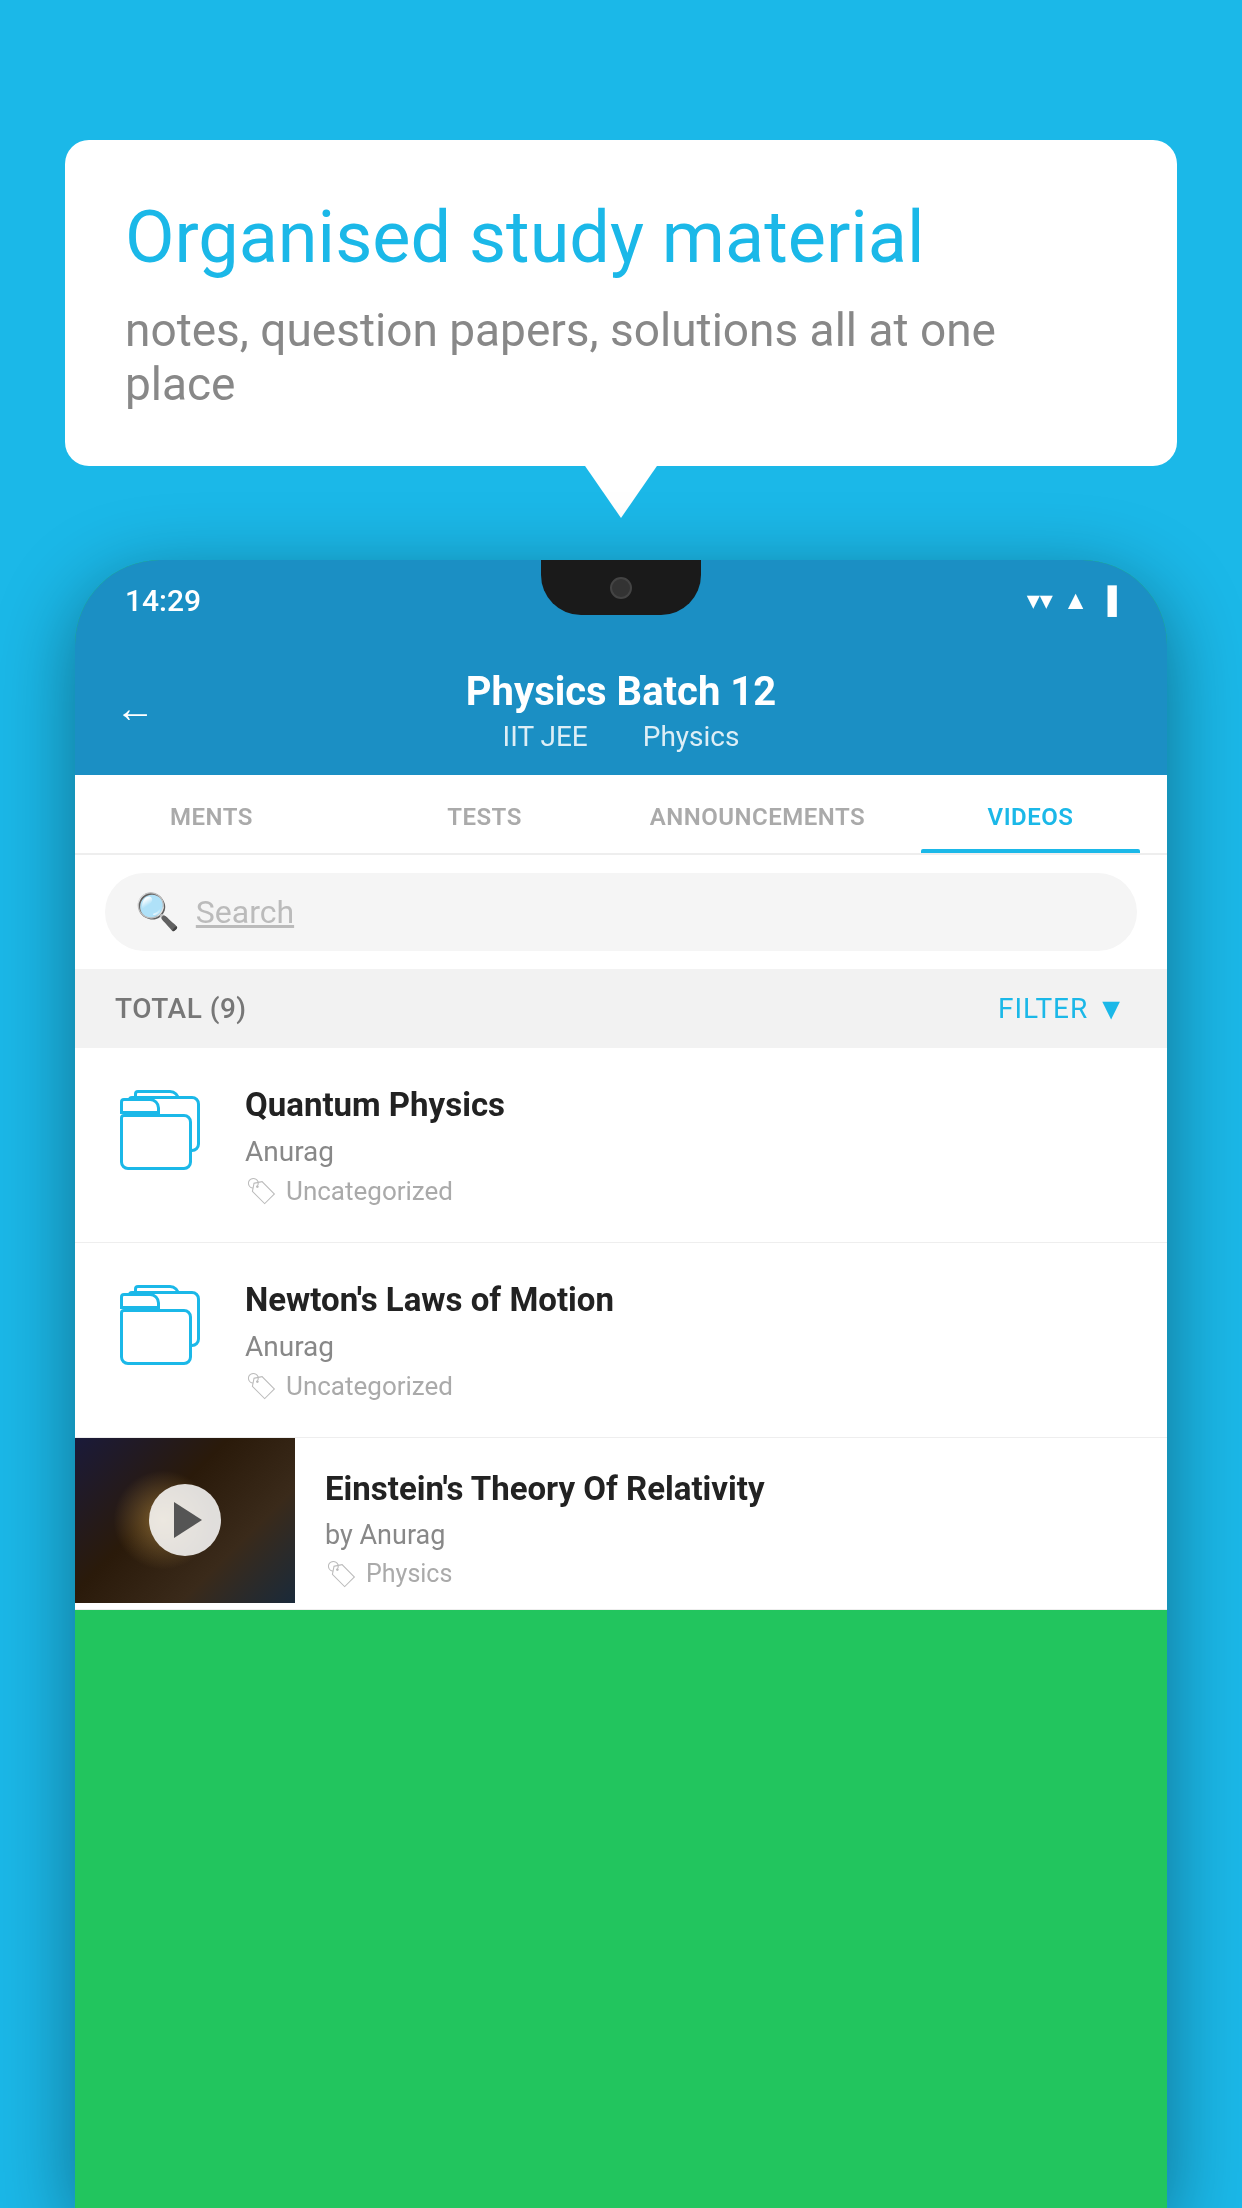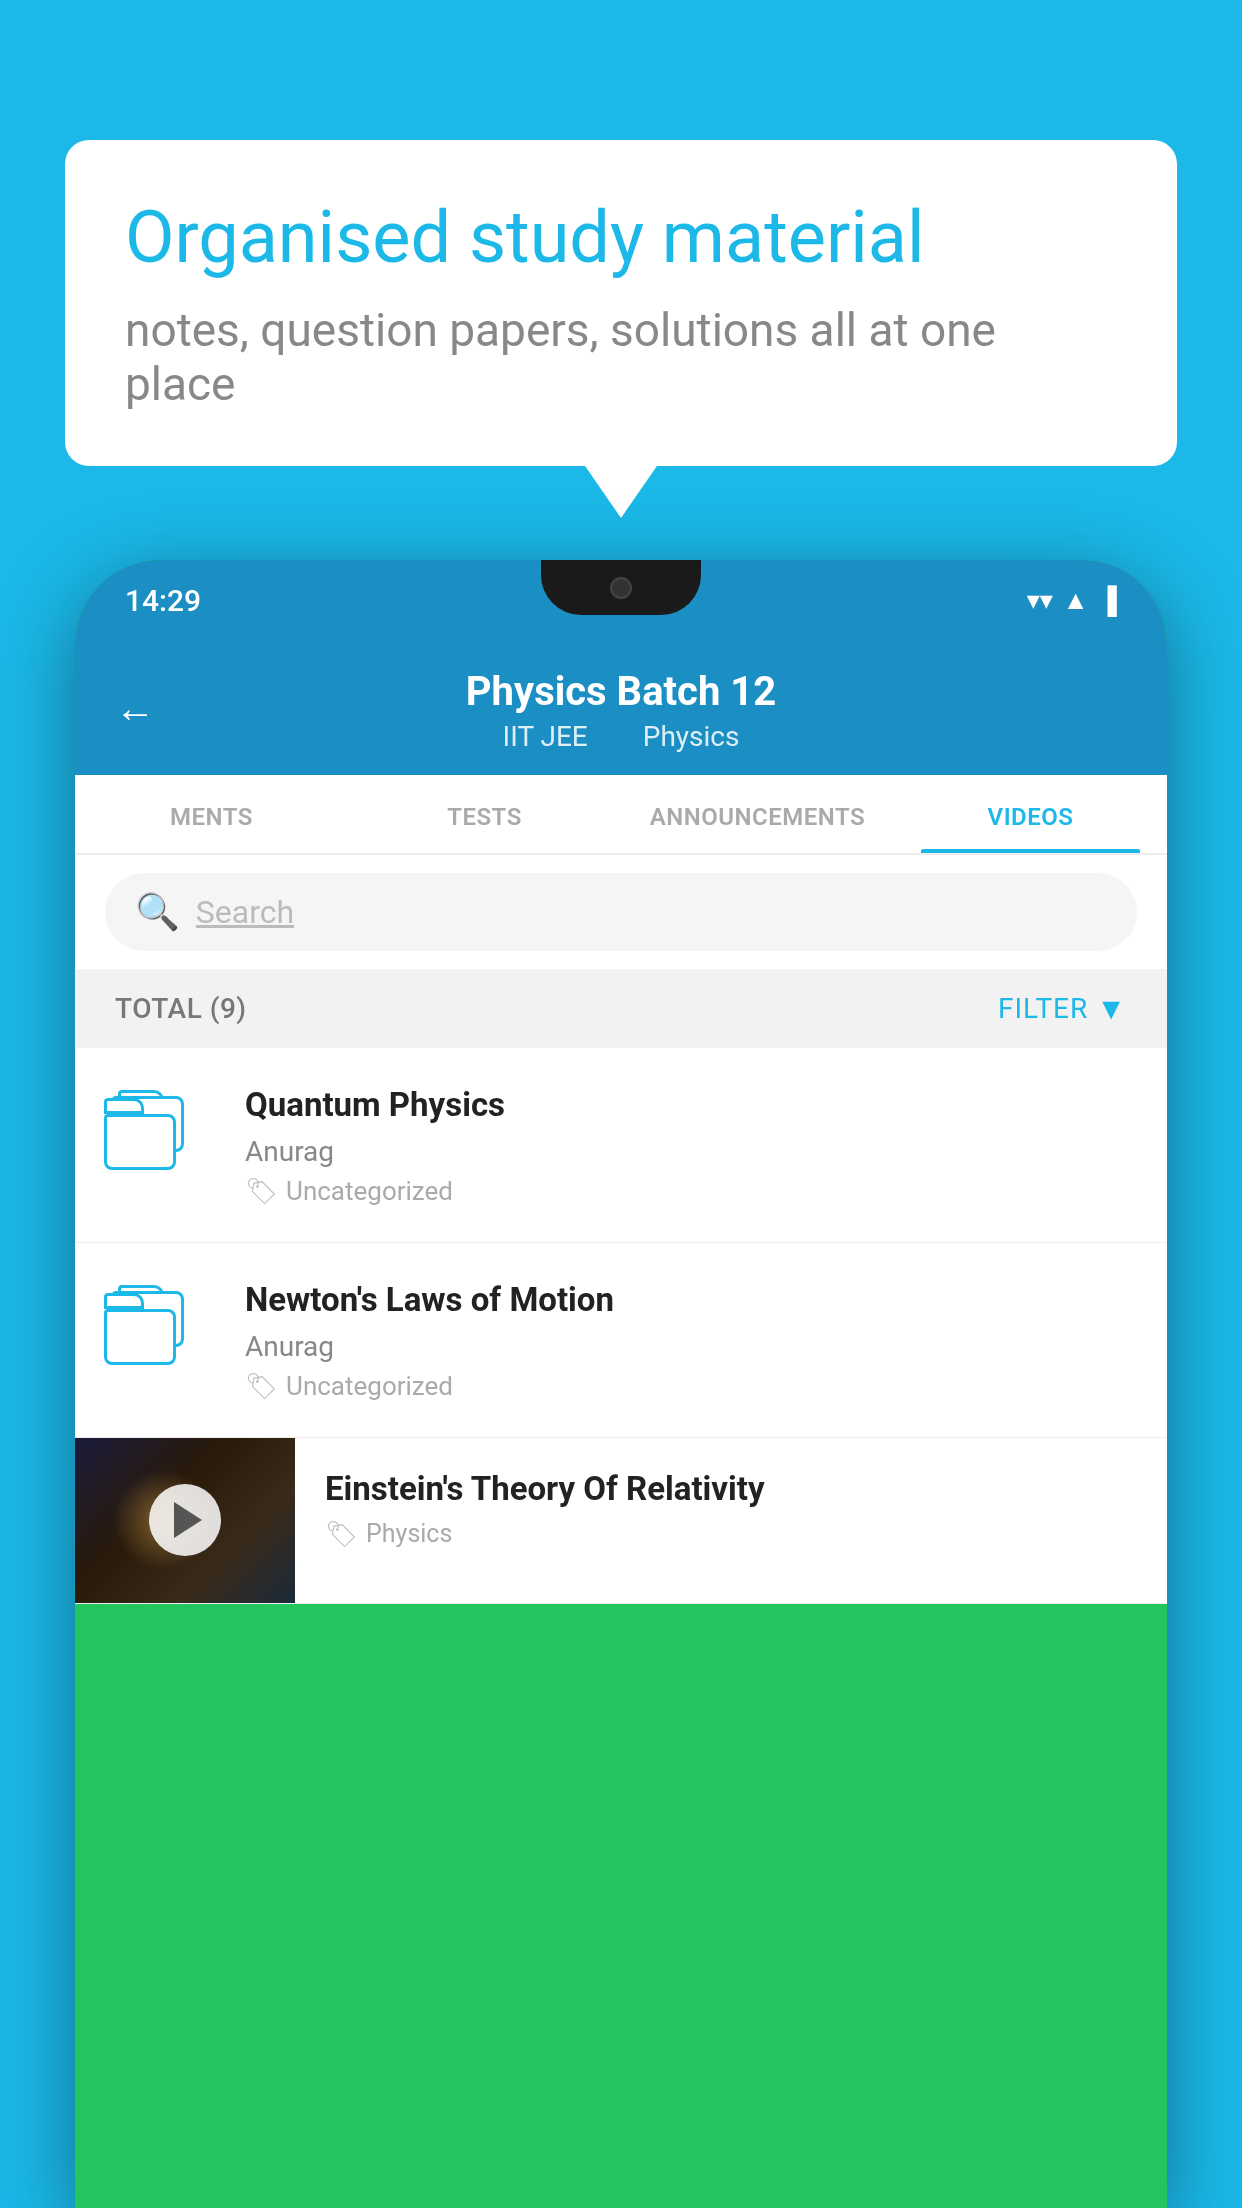--- a/index.html
+++ b/index.html
@@ -244,23 +244,23 @@
     }
 
     
     .video-list {
       background: white;
     }
 
     .video-item {
       display: flex;
       align-items: flex-start;
-      padding: 36px 24px;
+      padding: 36px 40px;
       border-bottom: 1.5px solid #eee;
-      gap: 46px;
+      gap: 30px;
     }
 
     .video-thumb {
       width: 100px;
       flex-shrink: 0;
       display: flex;
       align-items: center;
       justify-content: center;
       padding-top: 6px;
     }
@@ -521,20 +521,21 @@
     </div>
 
     <div class="video-item-thumb">
       <div class="thumb-image">
         <div class="play-btn">
           <div class="play-triangle"></div>
         </div>
       </div>
       <div class="video-info">
         <div class="video-title">Einstein's Theory Of Relativity</div>
+        <div class="video-author-small">by Anurag</div>
         <div class="video-tag-small">
           <span class="tag-icon">🏷</span>
           <span>Physics</span>
         </div>
       </div>
     </div>
 
   </div>
 </div>
 

